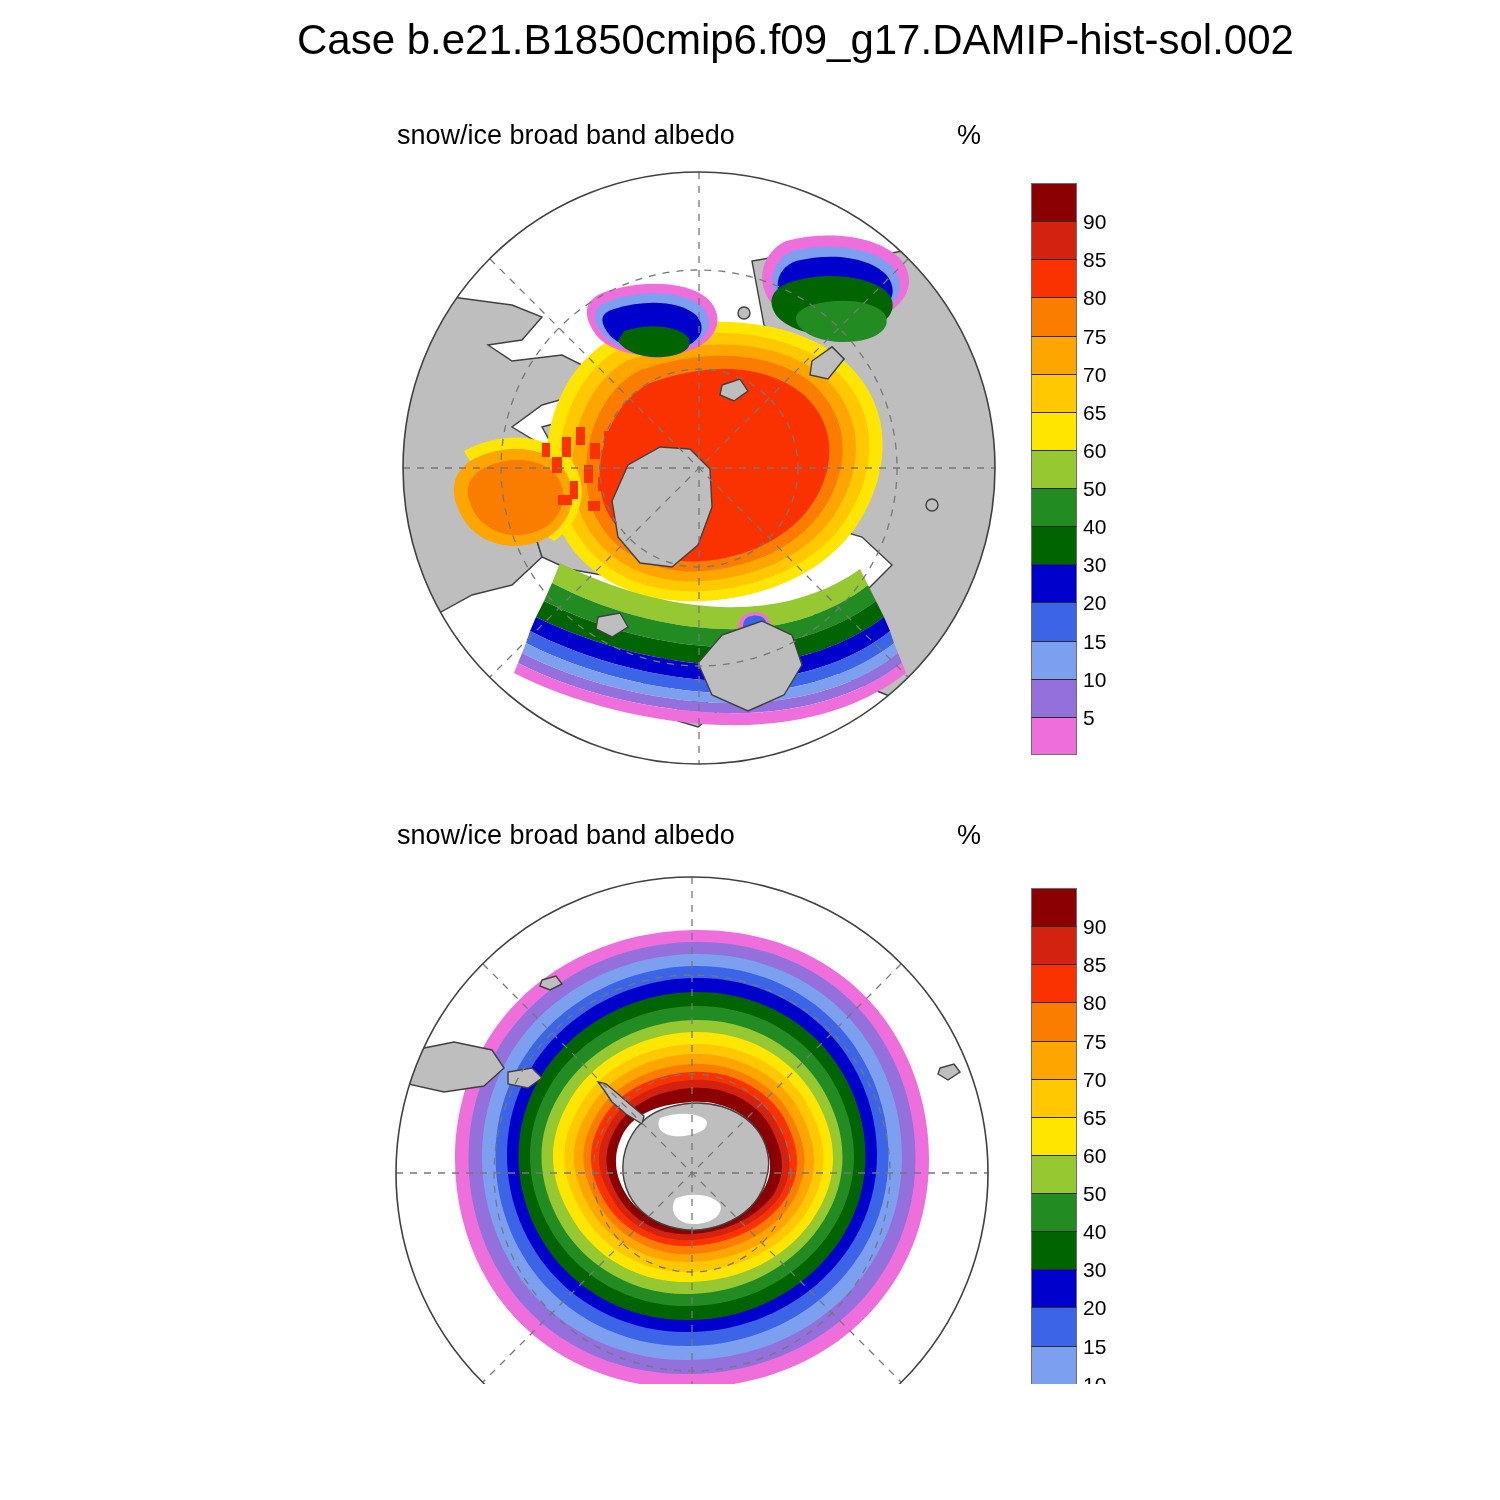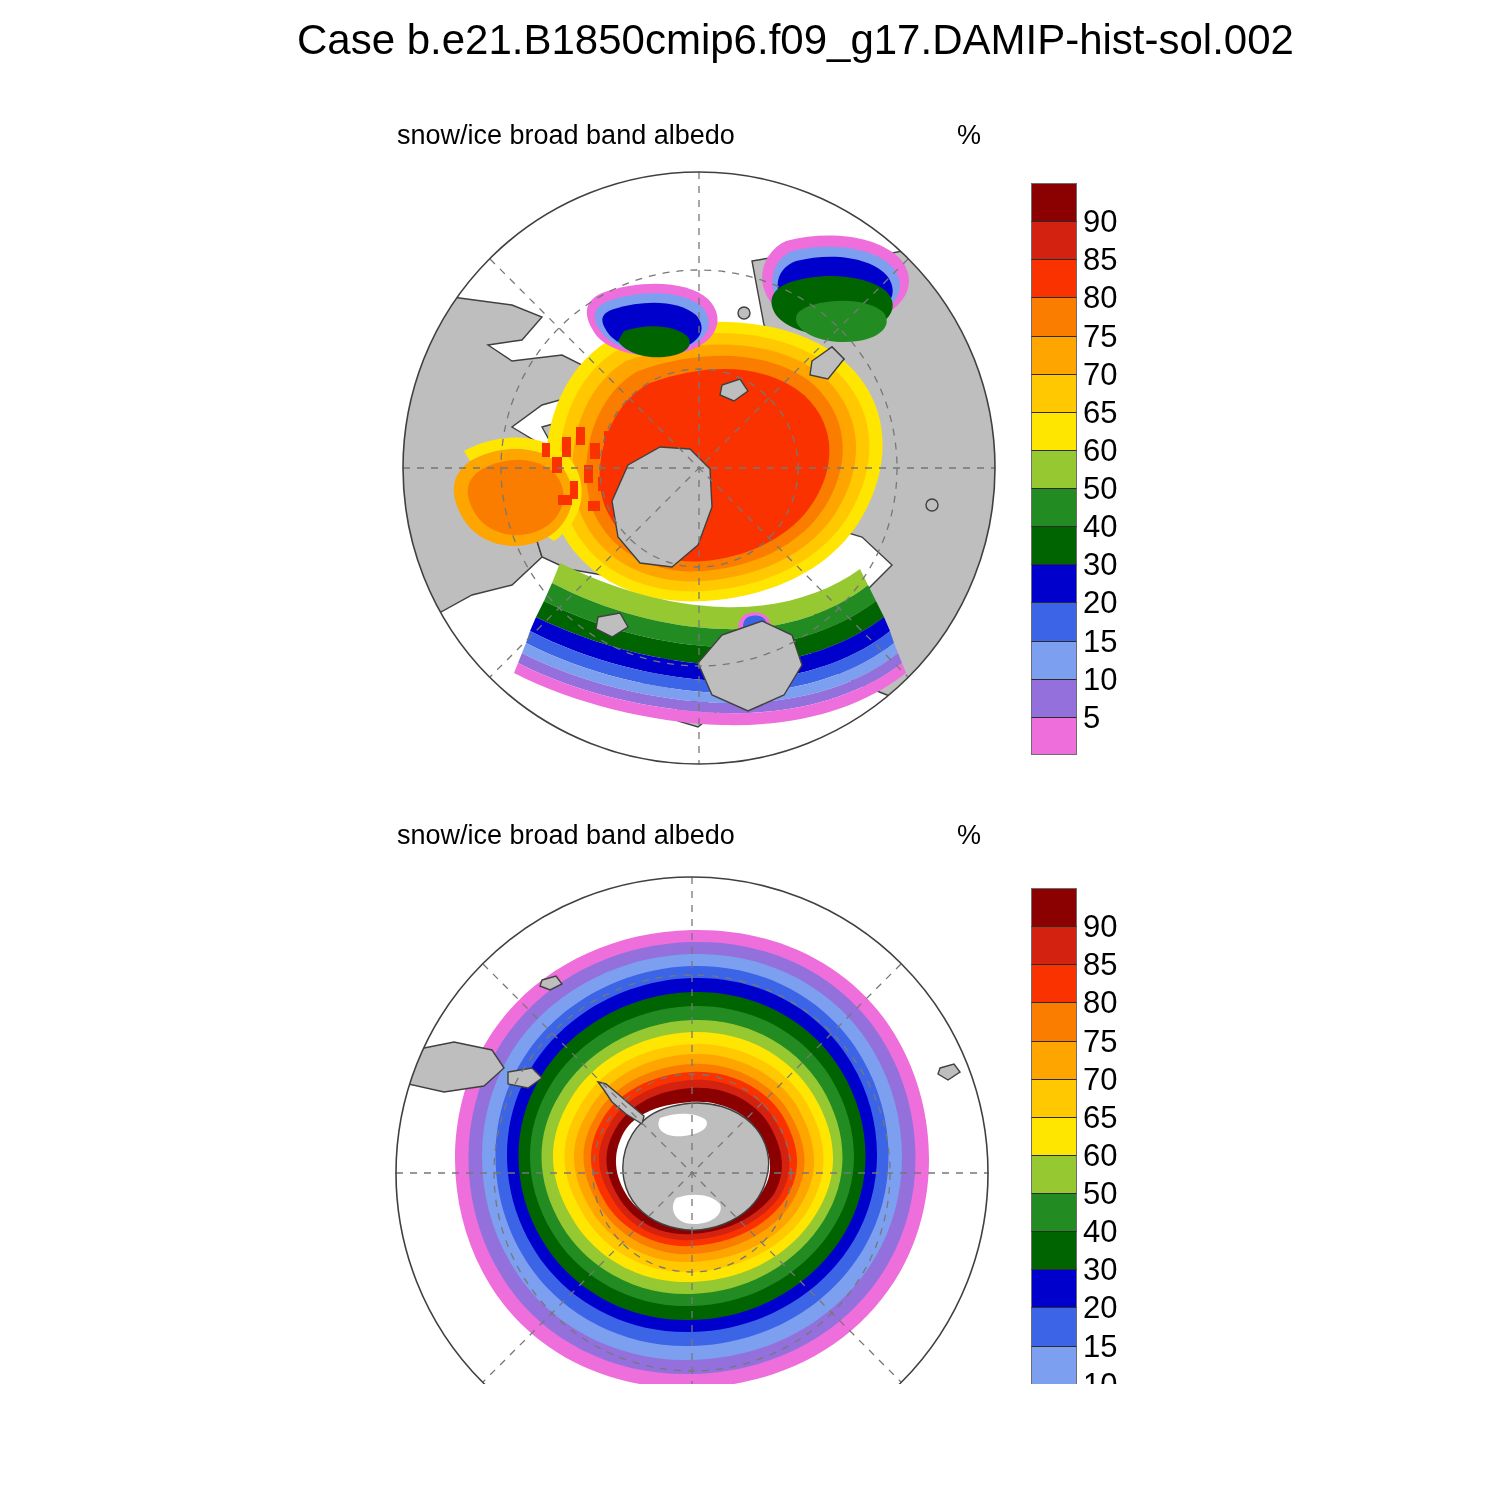--- a/index.html
+++ b/index.html
@@ -20,21 +20,21 @@
   
   .panel{position:absolute;}
   .map-svg{display:block;}
 
   
   .cbar{position:absolute;width:46px;}
   .cbar-band{width:46px;box-sizing:border-box;border-left:1px solid #6e6e6e;border-right:1px solid #6e6e6e;}
   .cbar-band.first{border-top:1px solid #6e6e6e;}
   .cbar-band.last{border-bottom:1px solid #6e6e6e;}
   .cbar-ticks{position:absolute;left:52px;top:0;width:80px;height:100%;}
-  .cbar-tick{position:absolute;left:0;font-size:31px;line-height:31px;text-align:left;
+  .cbar-tick{position:absolute;left:0;font-size:21px;line-height:31px;text-align:left;
              transform:translateY(-50%);white-space:nowrap;}
 </style>
 </head>
 <body>
 
 <div class="page">
 
   <div id="title-block">
     <div class="title-line" id="title-line-1">Case b.e21.B1850cmip6.f09_g17.DAMIP-hist-sol.002</div>
   </div>

